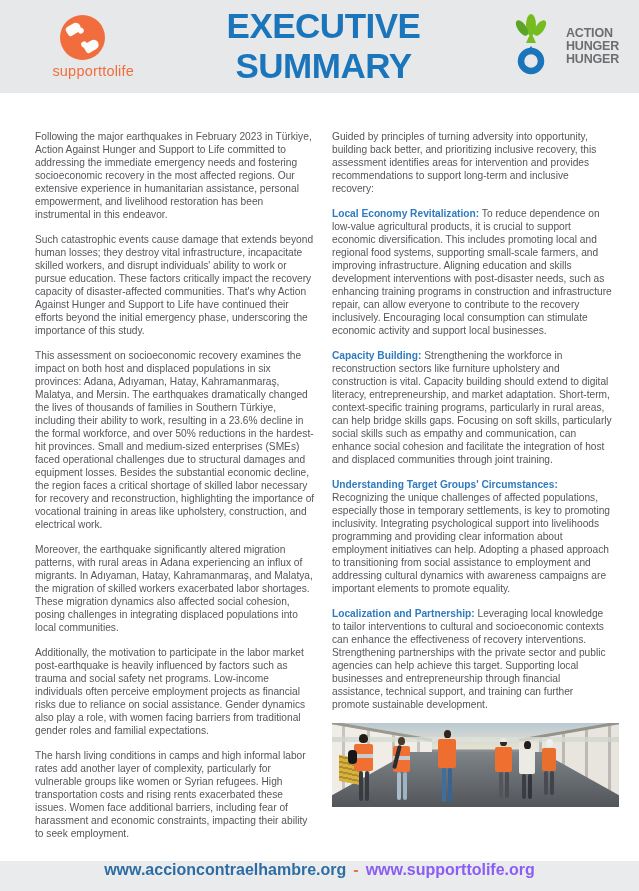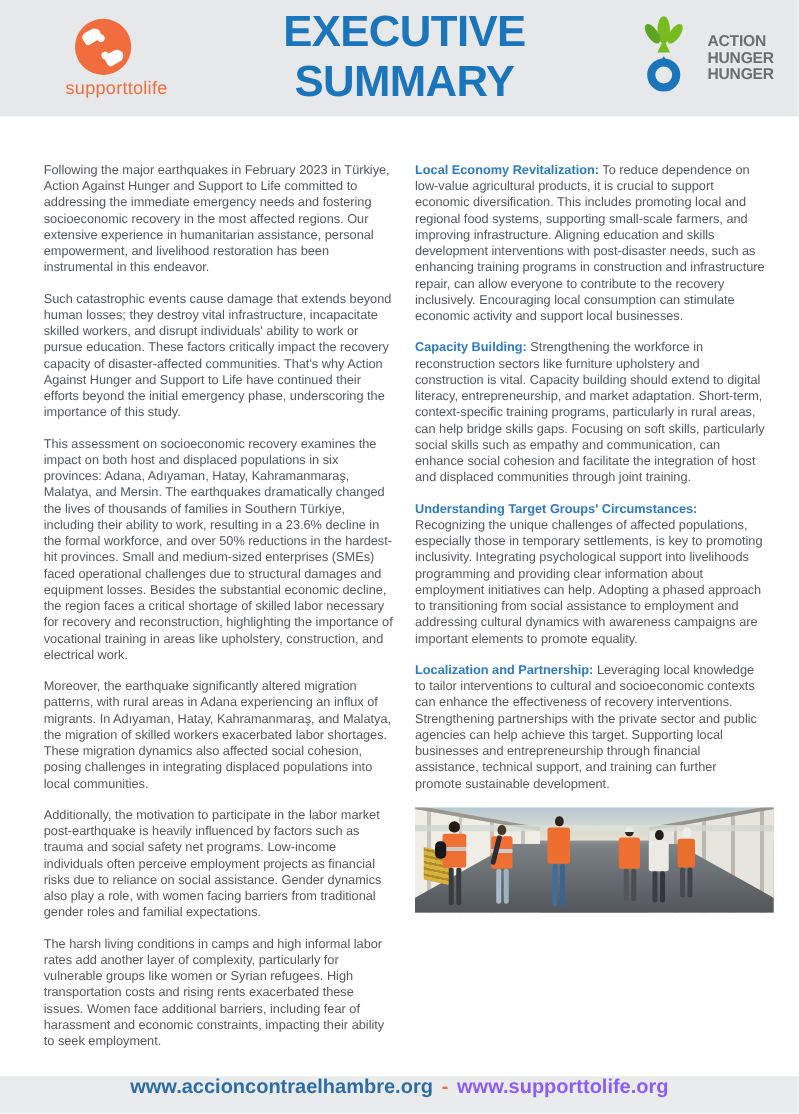--- a/index.html
+++ b/index.html
@@ -129,20 +129,21 @@
     <div class="col">
       <p>Following the major earthquakes in February 2023 in Türkiye, Action Against Hunger and Support to Life committed to addressing the immediate emergency needs and fostering socioeconomic recovery in the most affected regions. Our extensive experience in humanitarian assistance, personal empowerment, and livelihood restoration has been instrumental in this endeavor.</p>
       <p>Such catastrophic events cause damage that extends beyond human losses; they destroy vital infrastructure, incapacitate skilled workers, and disrupt individuals' ability to work or pursue education. These factors critically impact the recovery capacity of disaster-affected communities. That's why Action Against Hunger and Support to Life have continued their efforts beyond the initial emergency phase, underscoring the importance of this study.</p>
       <p>This assessment on socioeconomic recovery examines the impact on both host and displaced populations in six provinces: Adana, Adıyaman, Hatay, Kahramanmaraş, Malatya, and Mersin. The earthquakes dramatically changed the lives of thousands of families in Southern Türkiye, including their ability to work, resulting in a 23.6% decline in the formal workforce, and over 50% reductions in the hardest-hit provinces. Small and medium-sized enterprises (SMEs) faced operational challenges due to structural damages and equipment losses. Besides the substantial economic decline, the region faces a critical shortage of skilled labor necessary for recovery and reconstruction, highlighting the importance of vocational training in areas like upholstery, construction, and electrical work.</p>
       <p>Moreover, the earthquake significantly altered migration patterns, with rural areas in Adana experiencing an influx of migrants. In Adıyaman, Hatay, Kahramanmaraş, and Malatya, the migration of skilled workers exacerbated labor shortages. These migration dynamics also affected social cohesion, posing challenges in integrating displaced populations into local communities.</p>
       <p>Additionally, the motivation to participate in the labor market post-earthquake is heavily influenced by factors such as trauma and social safety net programs. Low-income individuals often perceive employment projects as financial risks due to reliance on social assistance. Gender dynamics also play a role, with women facing barriers from traditional gender roles and familial expectations.</p>
       <p>The harsh living conditions in camps and high informal labor rates add another layer of complexity, particularly for vulnerable groups like women or Syrian refugees. High transportation costs and rising rents exacerbated these issues. Women face additional barriers, including fear of harassment and economic constraints, impacting their ability to seek employment.</p>
     </div>
 
     <div class="col">
+      <p>Guided by principles of turning adversity into opportunity, building back better, and prioritizing inclusive recovery, this assessment identifies areas for intervention and provides recommendations to support long-term and inclusive recovery:</p>
 
       <p><span class="sec-label">Local Economy Revitalization:</span> <span>To reduce dependence on low-value agricultural products, it is crucial to support economic diversification. This includes promoting local and regional food systems, supporting small-scale farmers, and improving infrastructure. Aligning education and skills development interventions with post-disaster needs, such as enhancing training programs in construction and infrastructure repair, can allow everyone to contribute to the recovery inclusively. Encouraging local consumption can stimulate economic activity and support local businesses.</span></p>
 
       <p><span class="sec-label">Capacity Building:</span> <span>Strengthening the workforce in reconstruction sectors like furniture upholstery and construction is vital. Capacity building should extend to digital literacy, entrepreneurship, and market adaptation. Short-term, context-specific training programs, particularly in rural areas, can help bridge skills gaps. Focusing on soft skills, particularly social skills such as empathy and communication, can enhance social cohesion and facilitate the integration of host and displaced communities through joint training.</span></p>
 
       <p><span class="sec-label">Understanding Target Groups' Circumstances:</span> <span>Recognizing the unique challenges of affected populations, especially those in temporary settlements, is key to promoting inclusivity. Integrating psychological support into livelihoods programming and providing clear information about employment initiatives can help. Adopting a phased approach to transitioning from social assistance to employment and addressing cultural dynamics with awareness campaigns are important elements to promote equality.</span></p>
 
       <p><span class="sec-label">Localization and Partnership:</span> <span>Leveraging local knowledge to tailor interventions to cultural and socioeconomic contexts can enhance the effectiveness of recovery interventions. Strengthening partnerships with the private sector and public agencies can help achieve this target. Supporting local businesses and entrepreneurship through financial assistance, technical support, and training can further promote sustainable development.</span></p>
 
       <div class="photo">

